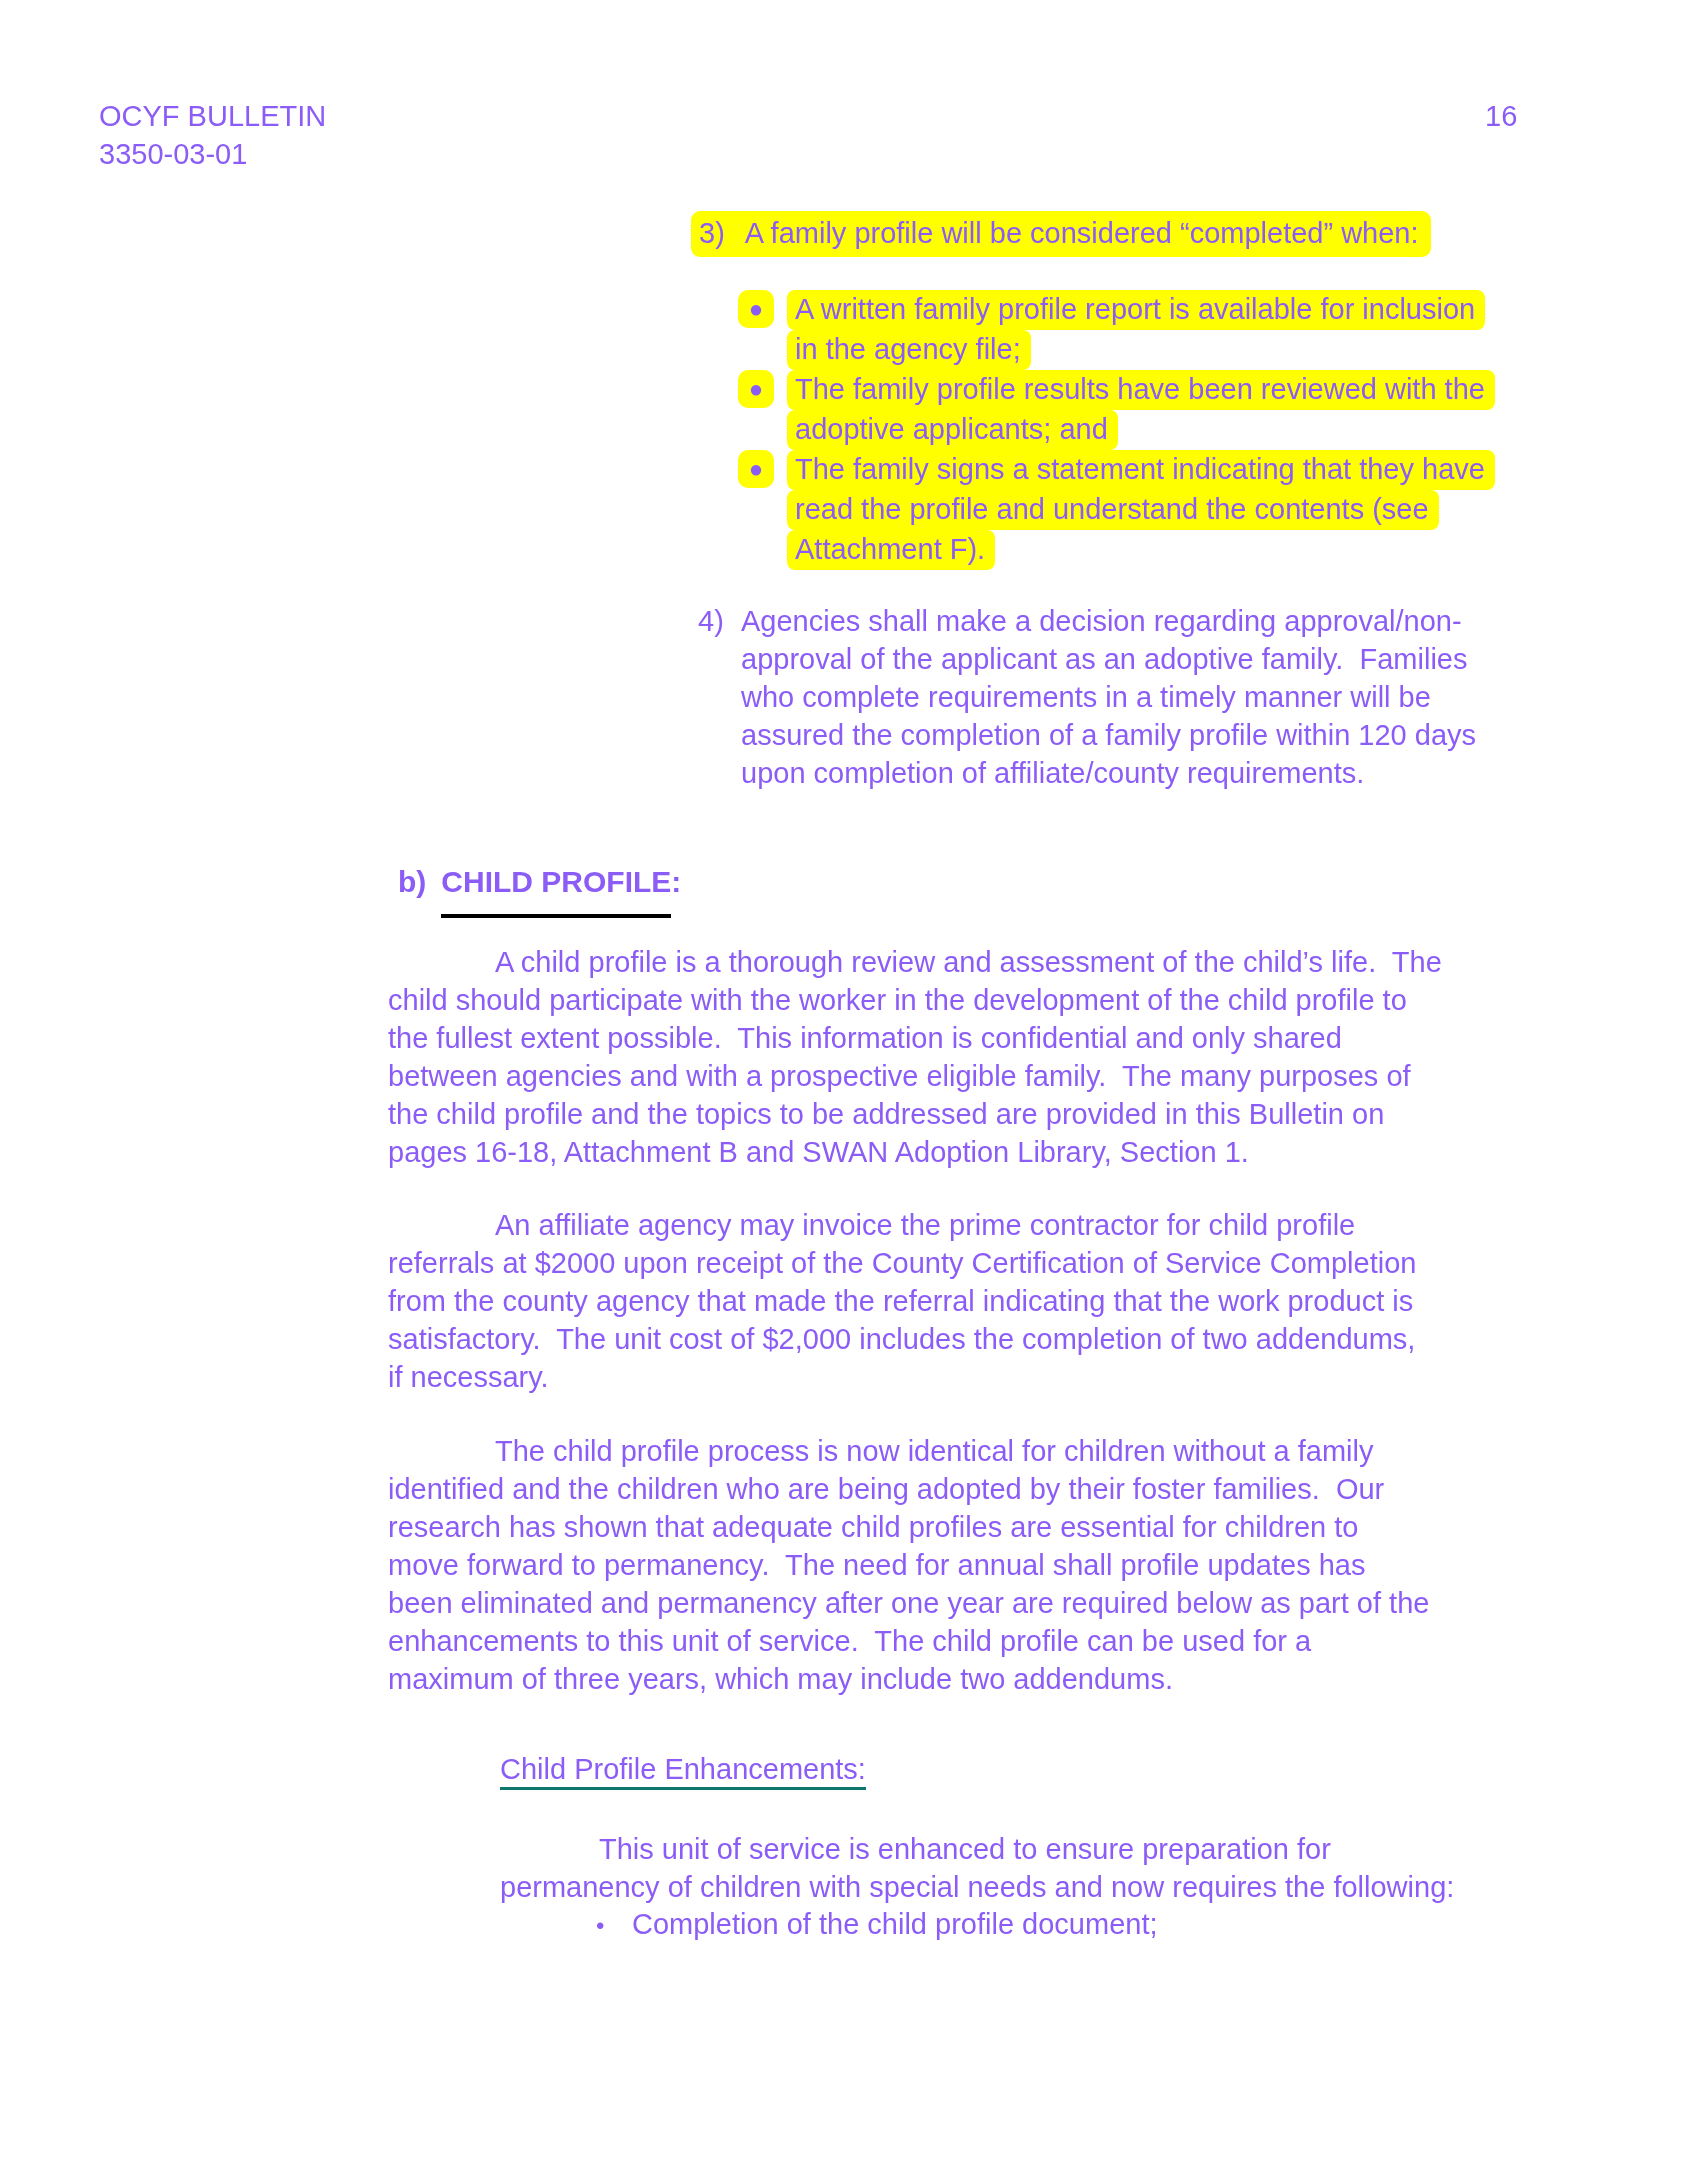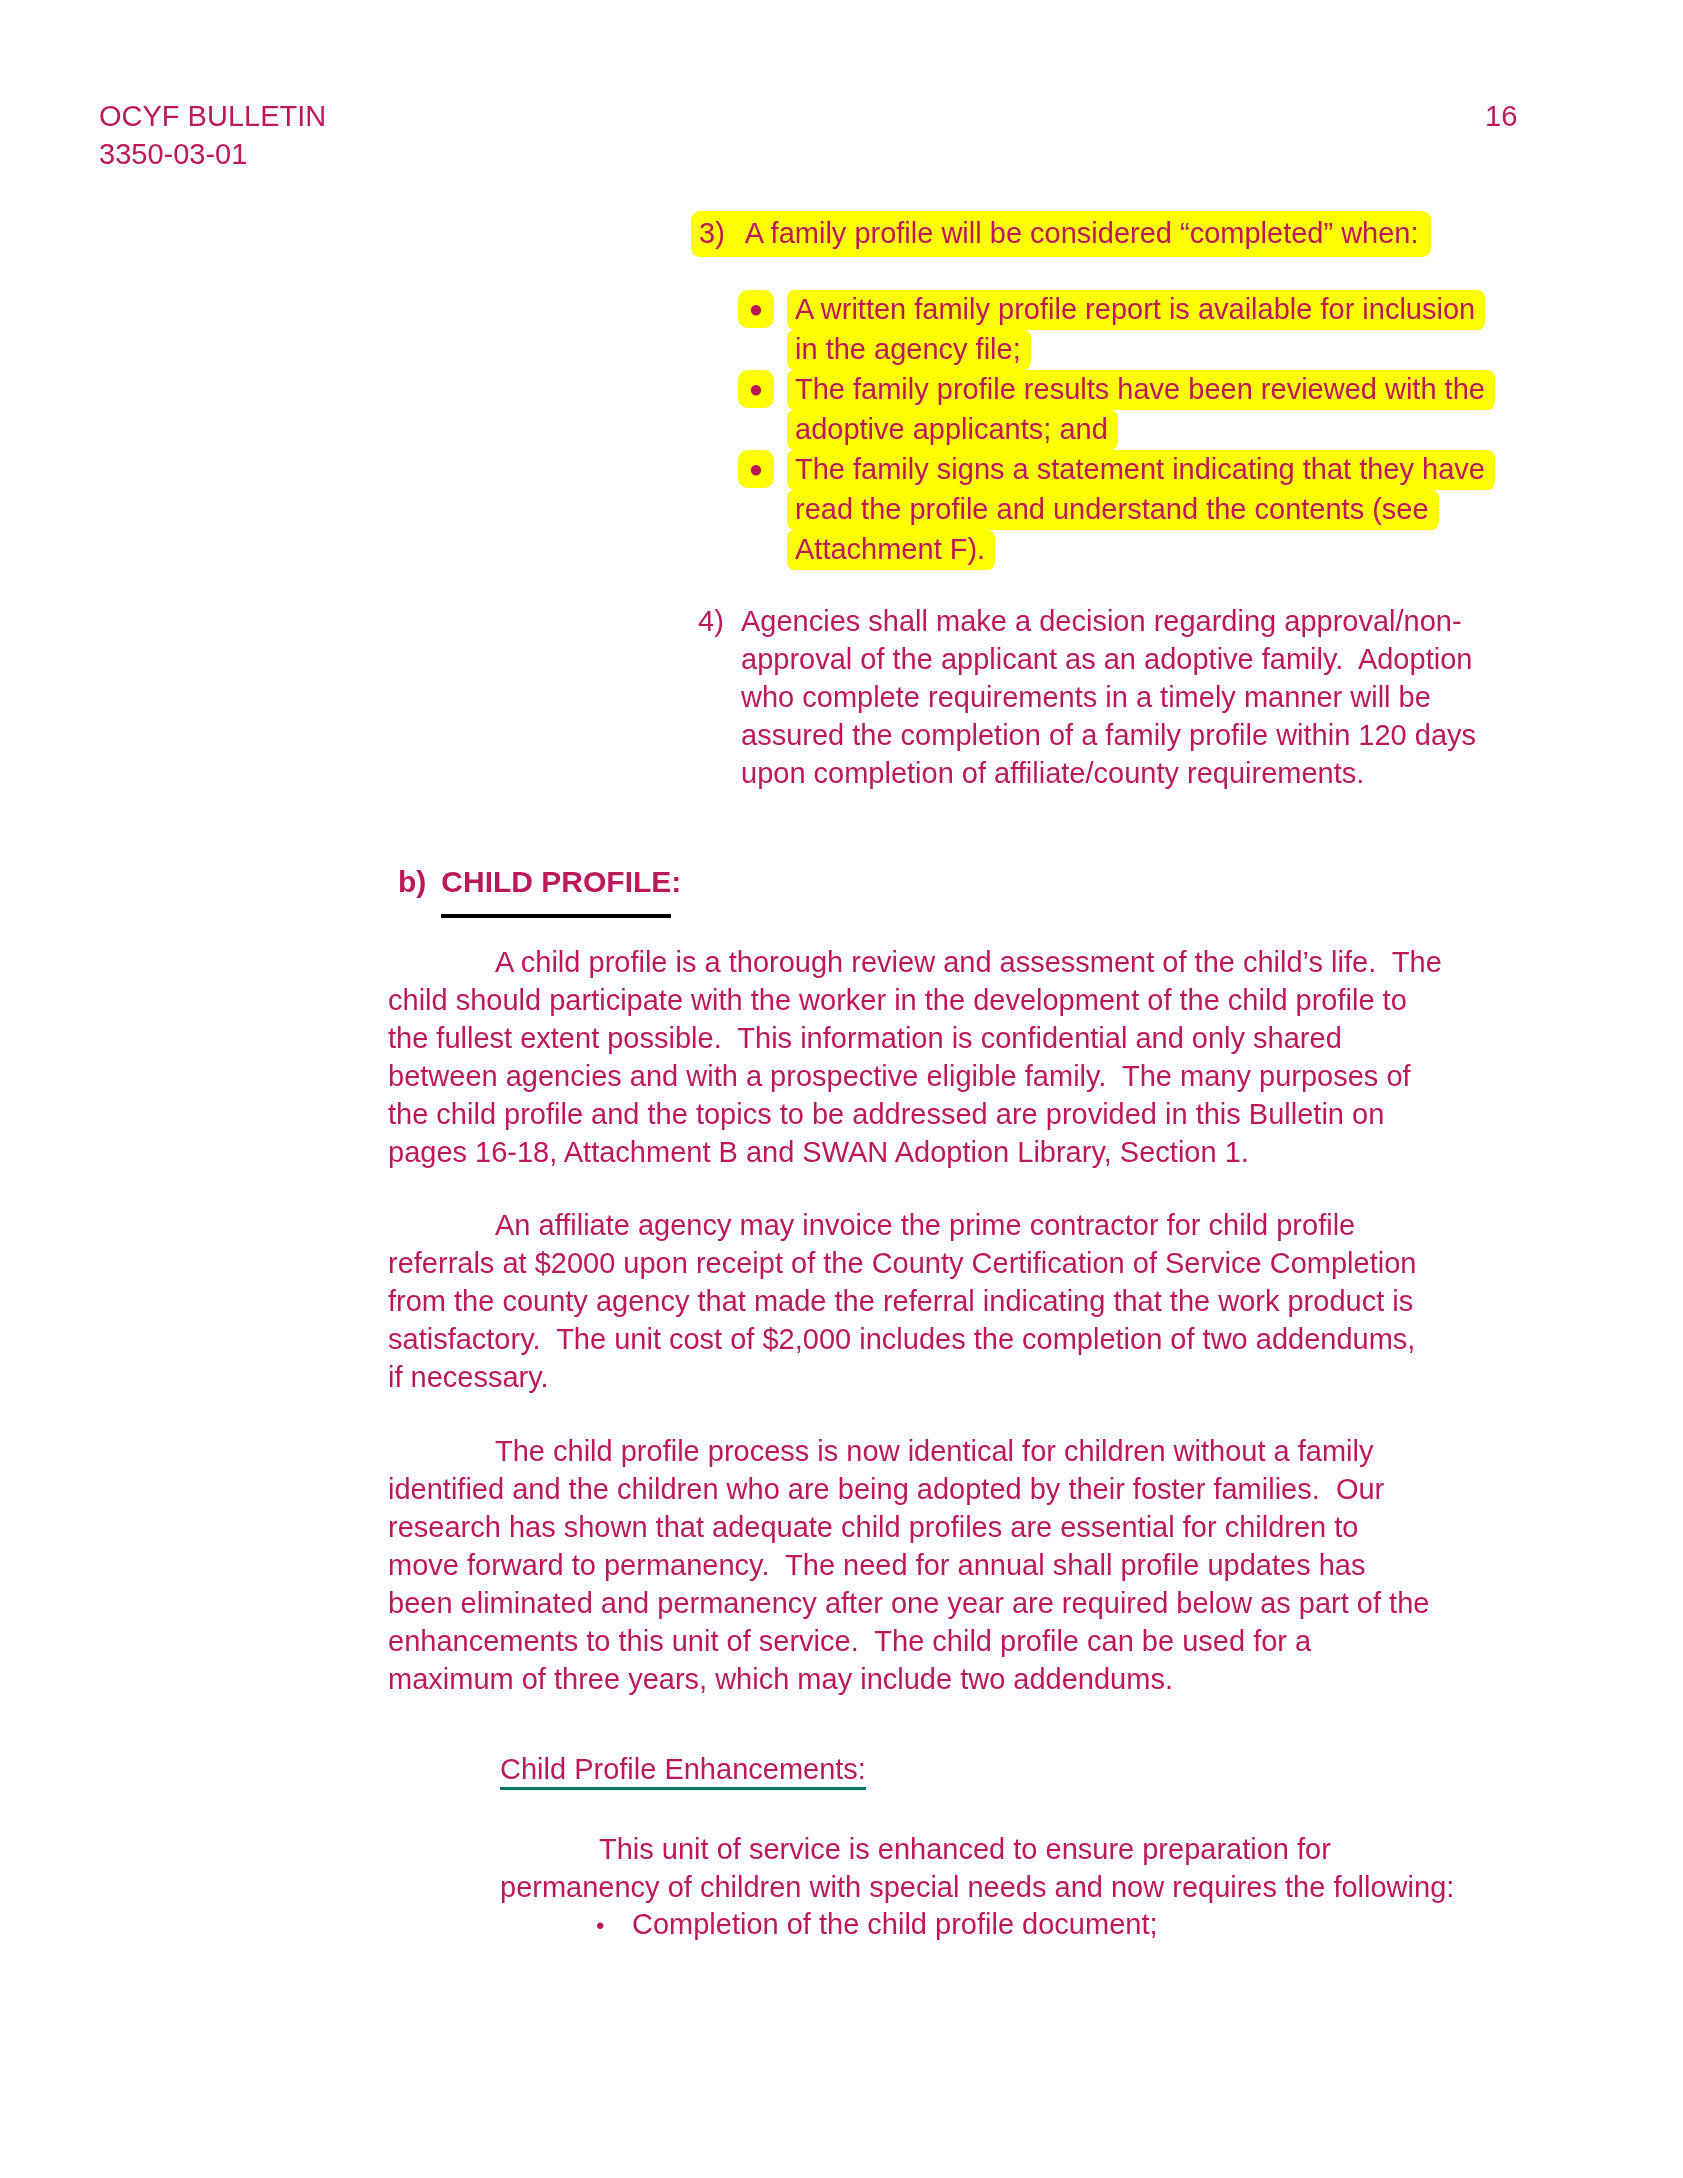--- a/index.html
+++ b/index.html
@@ -1,21 +1,21 @@
 <!DOCTYPE html>
 <html><head>
 <meta charset="utf-8">
 <style>
   html,body{margin:0;padding:0;background:#ffffff;}
   .page{
     position:relative;
     width:1683px;
     height:2178px;
     background:#ffffff;
-    color:#be185d;
+    color:#8b5cf6;
     font-family:"Liberation Sans","DejaVu Sans",sans-serif;
     font-size:29px;
     line-height:38px;
     overflow:hidden;
   }
   .abs{position:absolute;}
   .line{white-space:pre;}
   
   .hdr{left:99px;top:97px;}
   .pgnum{left:1485px;top:97px;}
@@ -109,21 +109,21 @@
         <div class="hl-line">The family signs a statement indicating that they have</div>
         <div class="hl-line">read the profile and understand the contents (see</div>
         <div class="hl-line">Attachment F).</div>
       </div>
     </div>
   </div>
 
   <div class="abs item4m line">4)</div>
   <div class="abs item4">
     <div class="line">Agencies shall make a decision regarding approval/non-</div>
-    <div class="line">approval of the applicant as an adoptive family.  Adoption</div>
+    <div class="line">approval of the applicant as an adoptive family.  Families</div>
     <div class="line">who complete requirements in a timely manner will be</div>
     <div class="line">assured the completion of a family profile within 120 days</div>
     <div class="line">upon completion of affiliate/county requirements.</div>
   </div>
 
   <div class="abs secb">
     <span class="bmark">b)</span><span class="btitle">CHILD PROFILE</span><span>:</span>
   </div>
 
   <div class="abs para1">

